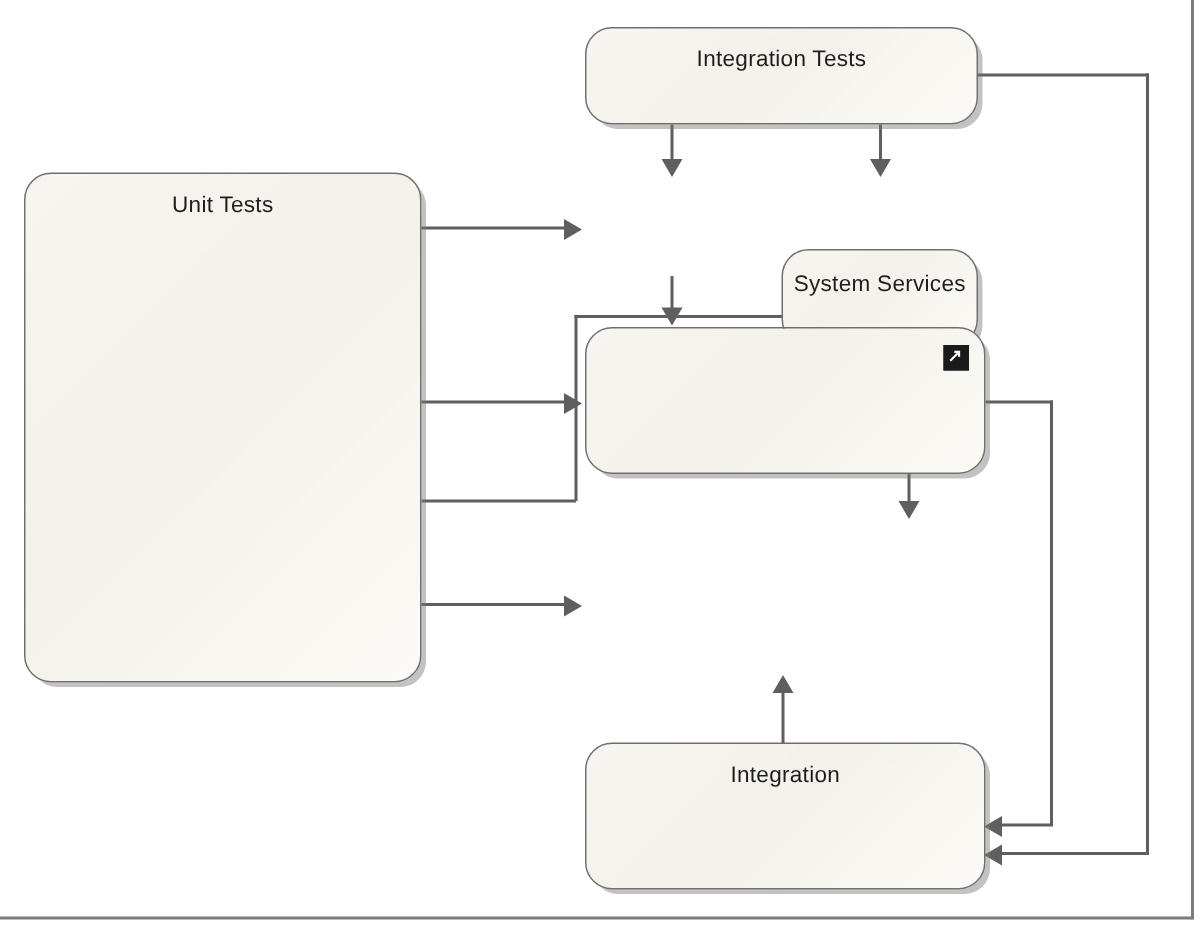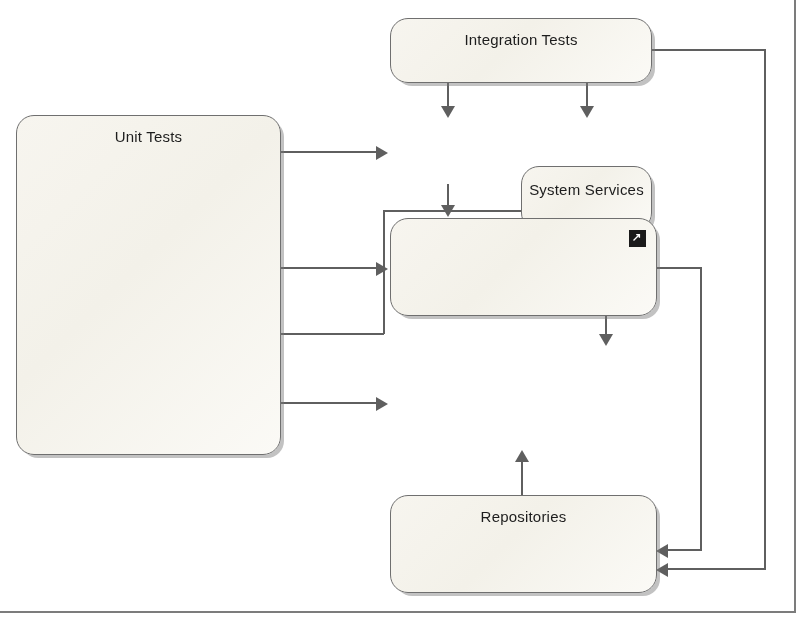--- a/index.html
+++ b/index.html
@@ -173,16 +173,16 @@
     <div class="expand-marker" style="right:10px; top:11px;">
       <svg width="13" height="13" viewBox="0 0 13 13" aria-hidden="true">
         <rect x="0" y="0" width="13" height="13" fill="#1a1a1a"></rect>
         <path d="M3.5 9.5 L9 4 M6.2 3.6 L9.4 3.6 L9.4 6.8" stroke="#ffffff" stroke-width="1.4" fill="none"></path>
       </svg>
     </div>
   </div>
 
 
   <div class="node" style="left:390px; top:495px; width:267px; height:98px;">
-    <div class="node-label">Repositories</div>
+    <div class="node-label">Integration</div>
   </div>
 
 </div>
 
 </body></html>

